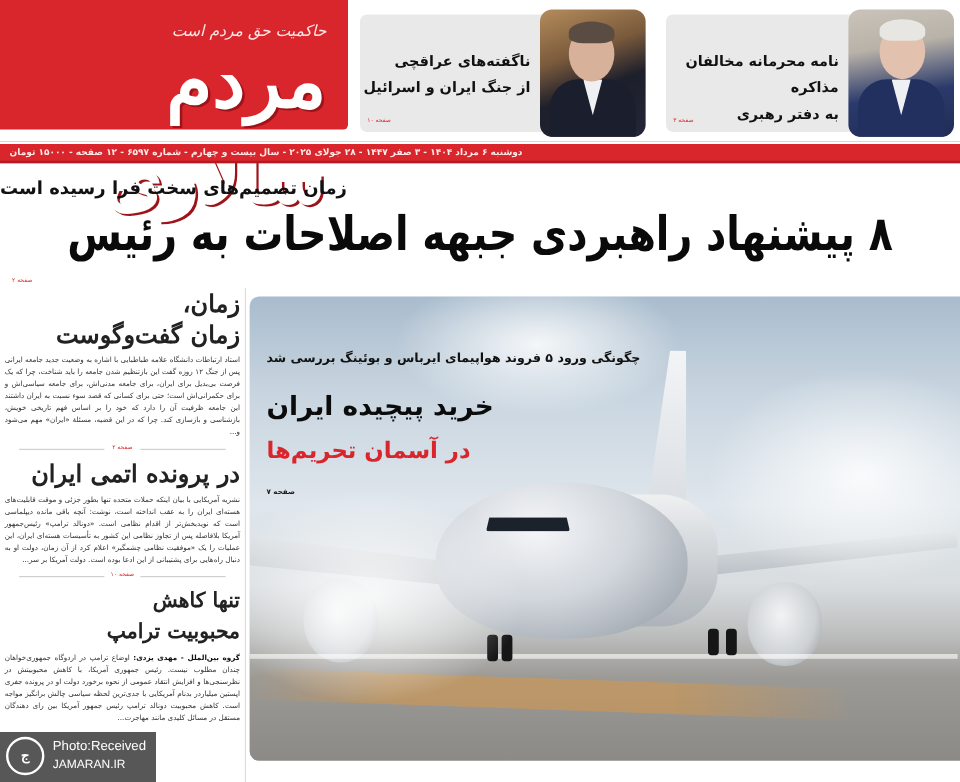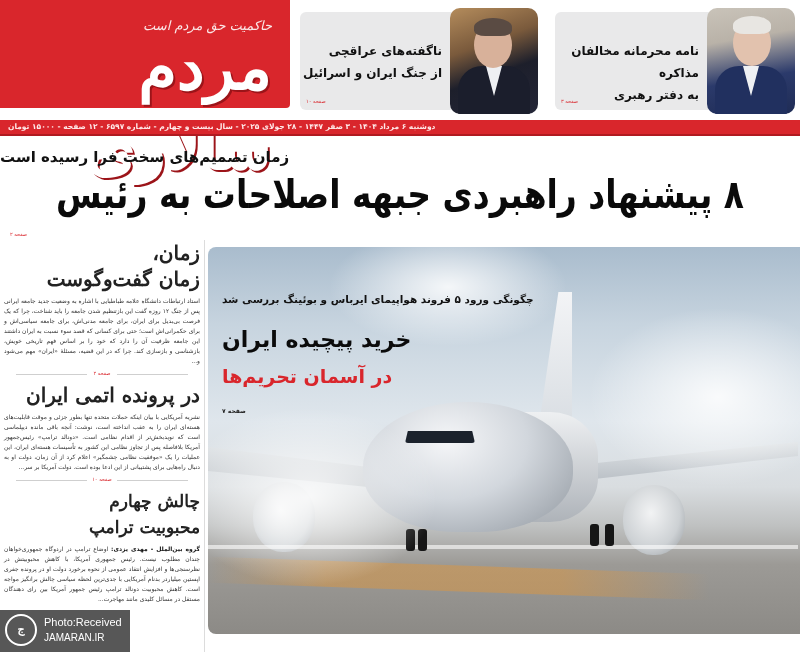--- a/index.html
+++ b/index.html
@@ -139,21 +139,21 @@
 
   <article class="story">
     <div class="story-title big">در پرونده اتمی ایران</div>
     <p class="story-body">نشریه آمریکایی با بیان اینکه حملات متحده تنها بطور جزئی و موقت قابلیت‌های هسته‌ای ایران را به عقب انداخته است، نوشت: آنچه باقی مانده دیپلماسی است که نویدبخش‌تر از اقدام نظامی است. «دونالد ترامپ» رئیس‌جمهور آمریکا بلافاصله پس از تجاوز نظامی این کشور به تأسیسات هسته‌ای ایران، این عملیات را یک «موفقیت نظامی چشمگیر» اعلام کرد از آن زمان، دولت او به دنبال راه‌هایی برای پشتیبانی از این ادعا بوده است. دولت آمریکا بر سر...</p>
   </article>
   <div class="divider">
       <span>صفحه ۱۰</span>
     </div>
 
   <article class="story">
-    <div class="story-title mid">چالش چهارم</div>
+    <div class="story-title mid">تنها کاهش</div>
     <div class="story-title mid">محبوبیت ترامپ</div>
     <p class="story-body"><b>گروه بین‌الملل - مهدی یزدی:</b> <span>اوضاع ترامپ در اردوگاه جمهوری‌خواهان چندان مطلوب نیست. رئیس جمهوری آمریکا، با کاهش محبوبیتش در نظرسنجی‌ها و افزایش انتقاد عمومی از نحوه برخورد دولت او در پرونده جفری اپستین میلیاردر بدنام آمریکایی با جدی‌ترین لحظه سیاسی چالش برانگیز مواجه است. کاهش محبوبیت دونالد ترامپ رئیس جمهور آمریکا بین رای دهندگان مستقل در مسائل کلیدی مانند مهاجرت...</span></p>
   </article>
 </aside>
 
 <div class="watermark">
   <div class="wm-logo">ج</div>
   <div class="wm-line1">Photo:Received</div>
   <div class="wm-line2">JAMARAN.IR</div>
 </div>

